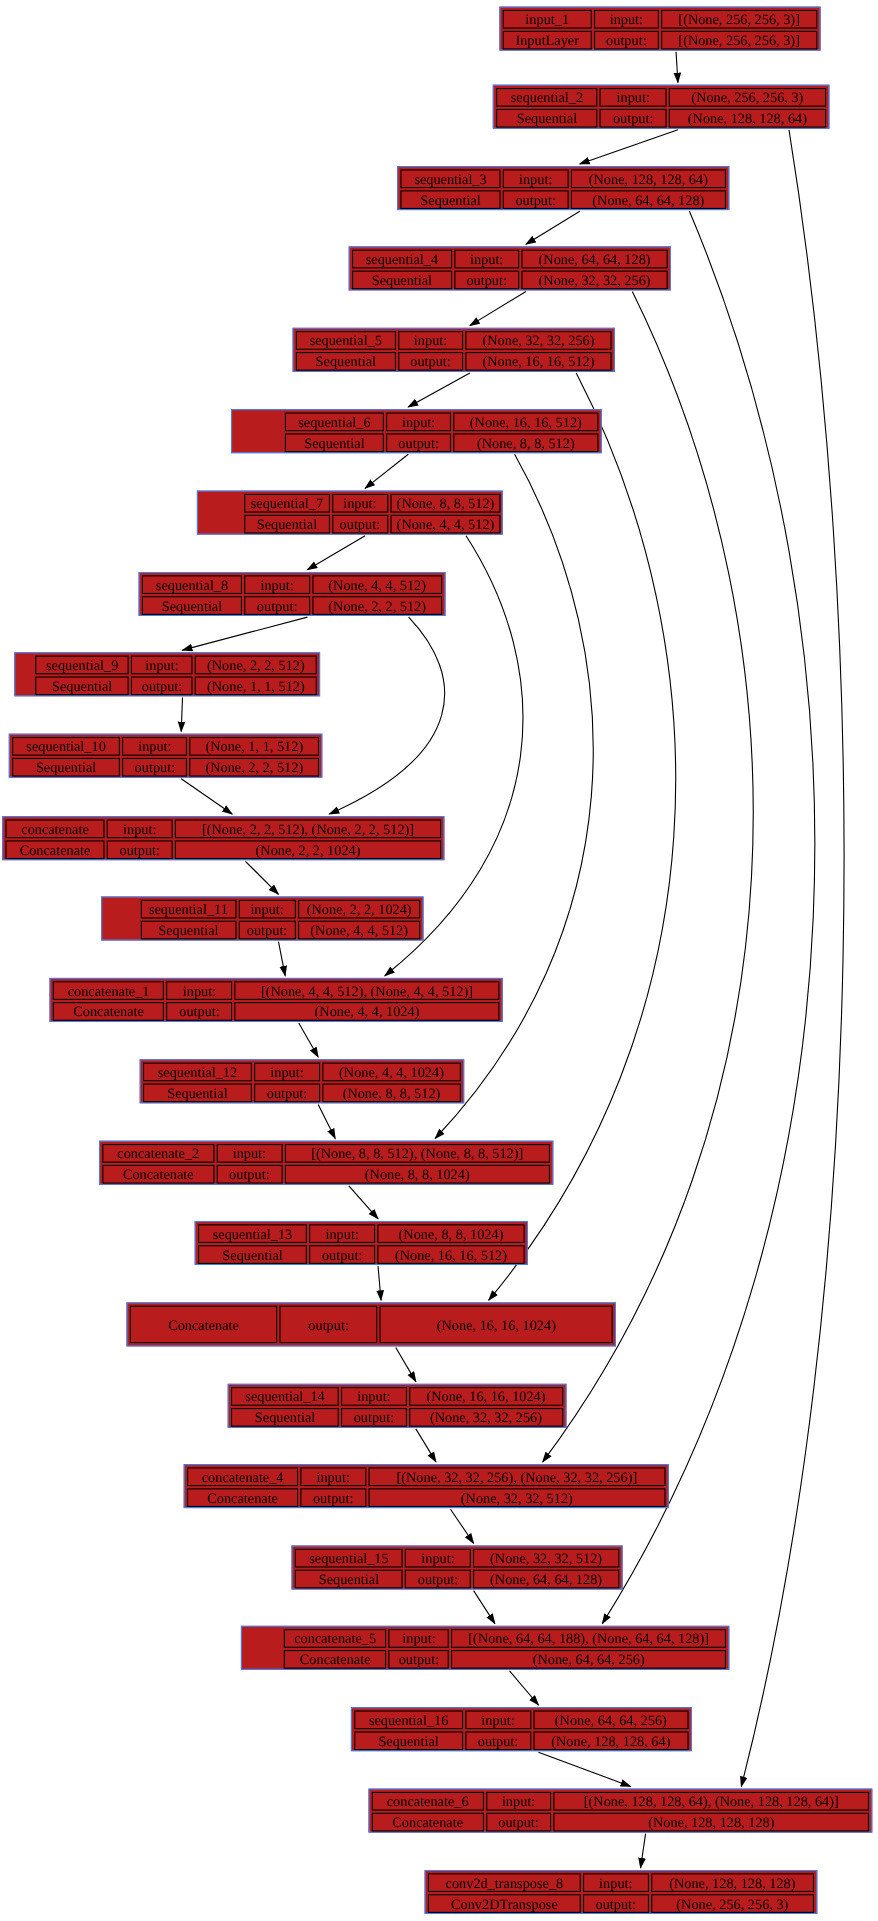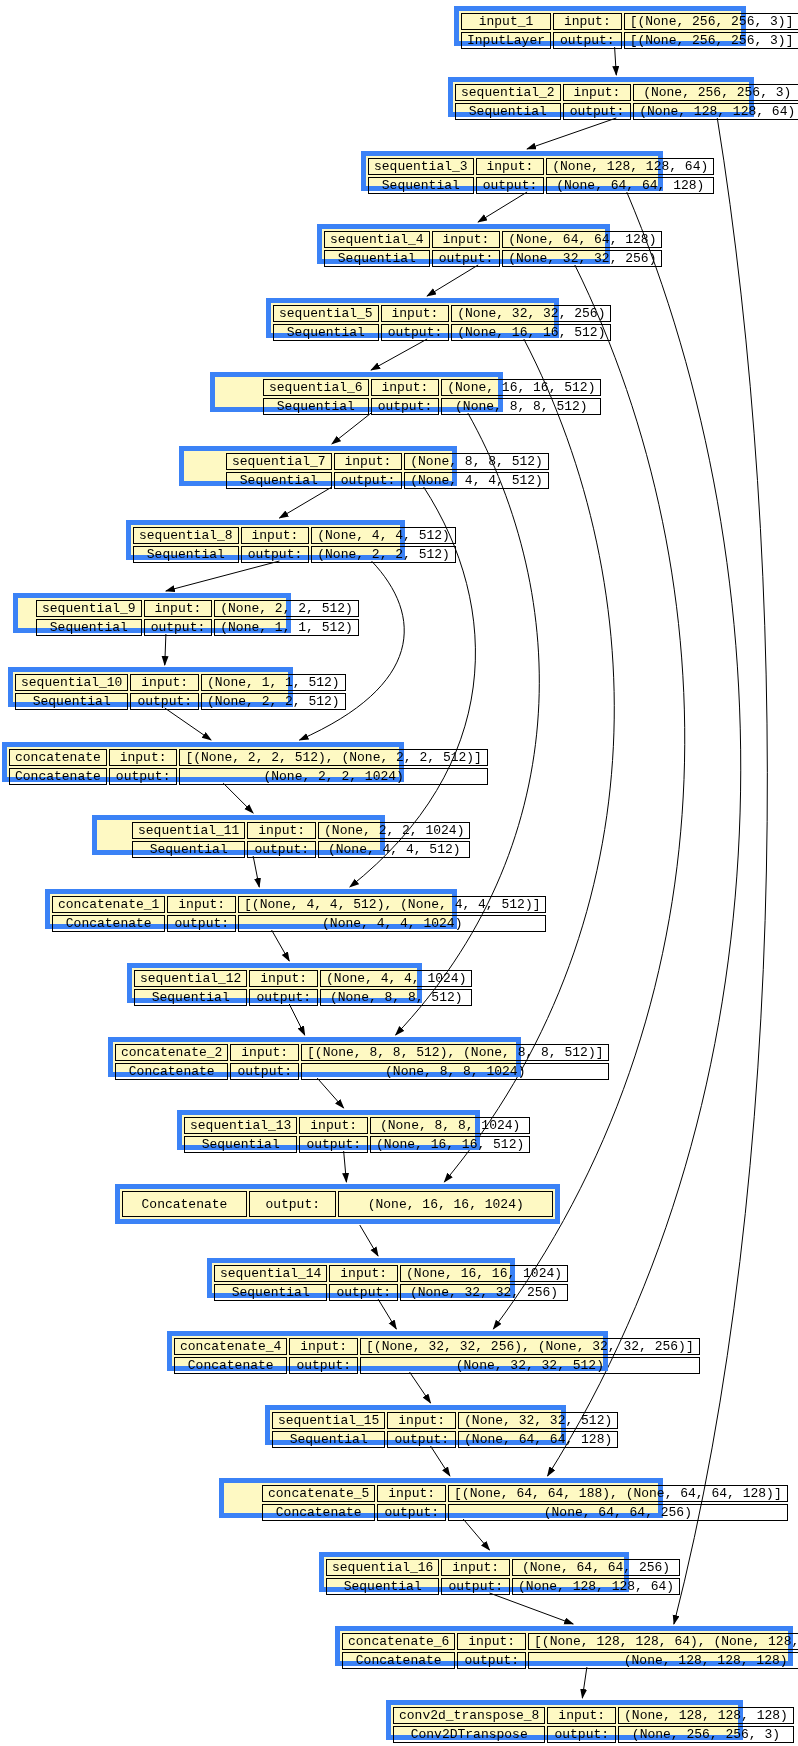--- a/index.html
+++ b/index.html
@@ -12,23 +12,22 @@
     overflow: hidden;
   }
   #edges {
     position: absolute;
     left: 0; top: 0;
     width: 798px; height: 1746px;
   }
   .node {
     position: absolute;
     box-sizing: border-box;
-    background: #fef9c3;
-    border: 5px solid #3b82f6;
-    font-family: Liberation Mono, monospace;
+    background: #b91c1c;
+    border: 1px solid #3b82f6;
   }
   .node table {
     width: 100%;
     height: 100%;
     border-collapse: separate;
     border-spacing: 2px;
     table-layout: auto;
   }
   .node td {
     border: 1px solid #000000;
@@ -159,21 +158,21 @@
           <td>(None, 32, 32, 256)</td>
         </tr>
         <tr>
           <td>Sequential</td>
           <td class="iolbl">output:</td>
           <td>(None, 16, 16, 512)</td>
         </tr>
       </tbody>
       </table>
     </div>
-    <div class="node" style="left: 210px; top: 372px; width: 293px; height: 40px; padding-left: 46px;">
+    <div class="node" style="left: 210px; top: 372px; width: 337px; height: 40px; padding-left: 46px;">
       <table>
         <tbody>
           <tr>
           <td>sequential_6</td>
           <td class="iolbl">input:</td>
           <td>(None, 16, 16, 512)</td>
         </tr>
         <tr>
           <td>Sequential</td>
           <td class="iolbl">output:</td>
@@ -303,21 +302,21 @@
           <td>(None, 4, 4, 1024)</td>
         </tr>
         <tr>
           <td>Sequential</td>
           <td class="iolbl">output:</td>
           <td>(None, 8, 8, 512)</td>
         </tr>
       </tbody>
       </table>
     </div>
-    <div class="node" style="left: 90px; top: 1037px; width: 413px; height: 40px; margin-left: 18px;">
+    <div class="node" style="left: 90px; top: 1037px; width: 413px; height: 40px;">
       <table>
         <tbody>
           <tr>
           <td>concatenate_2</td>
           <td class="iolbl">input:</td>
           <td>[(None, 8, 8, 512), (None, 8, 8, 512)]</td>
         </tr>
         <tr>
           <td>Concatenate</td>
           <td class="iolbl">output:</td>

